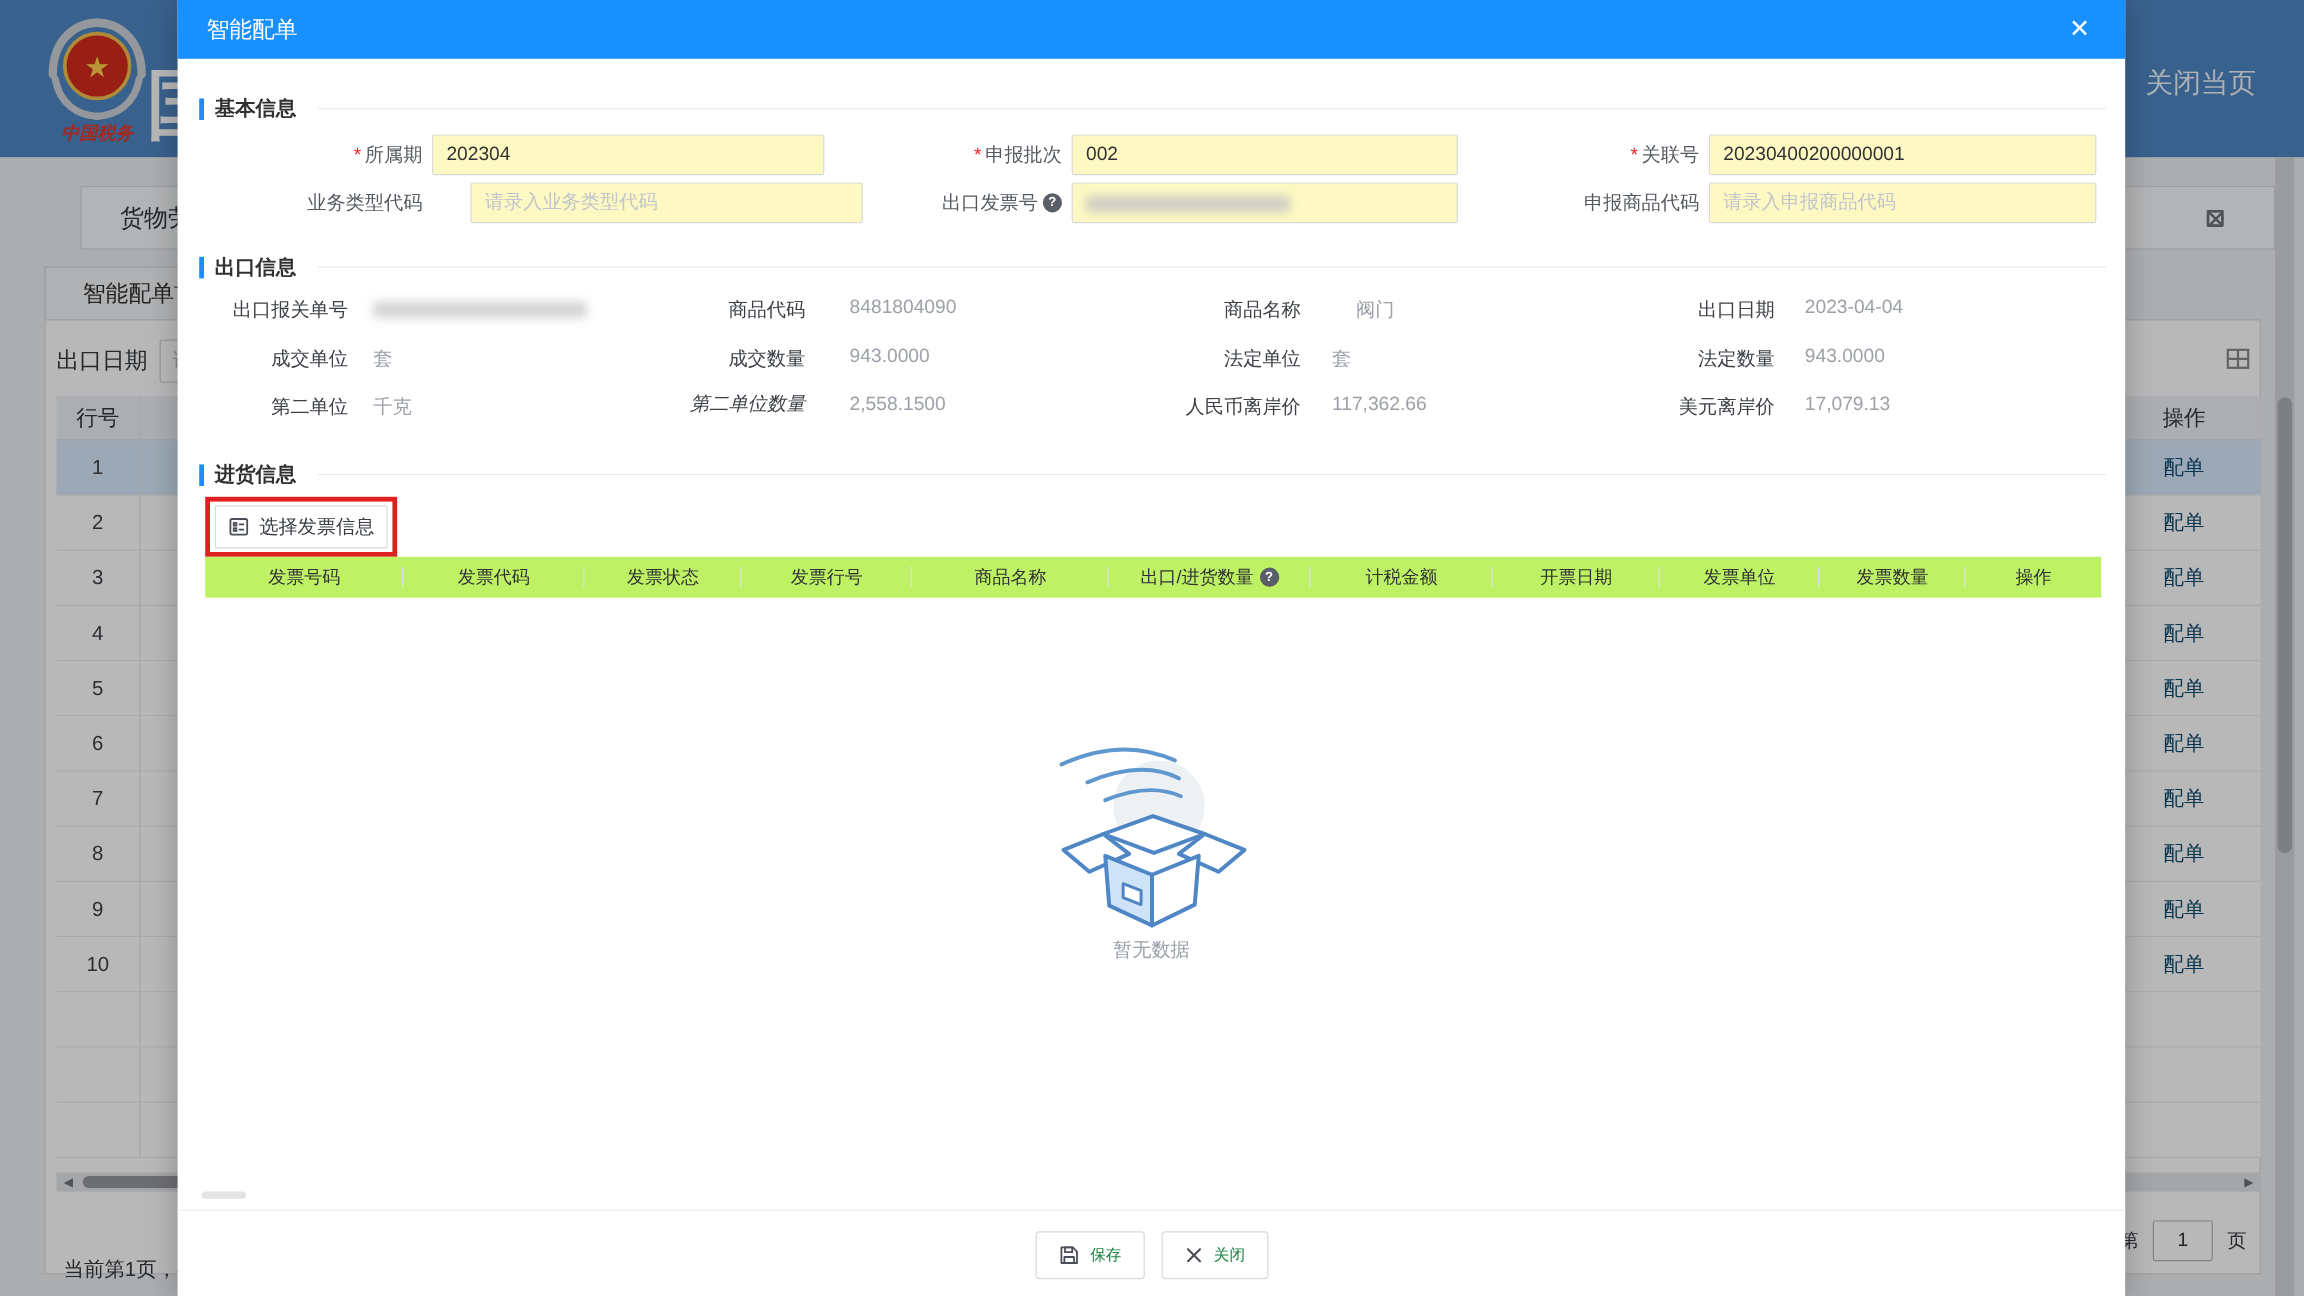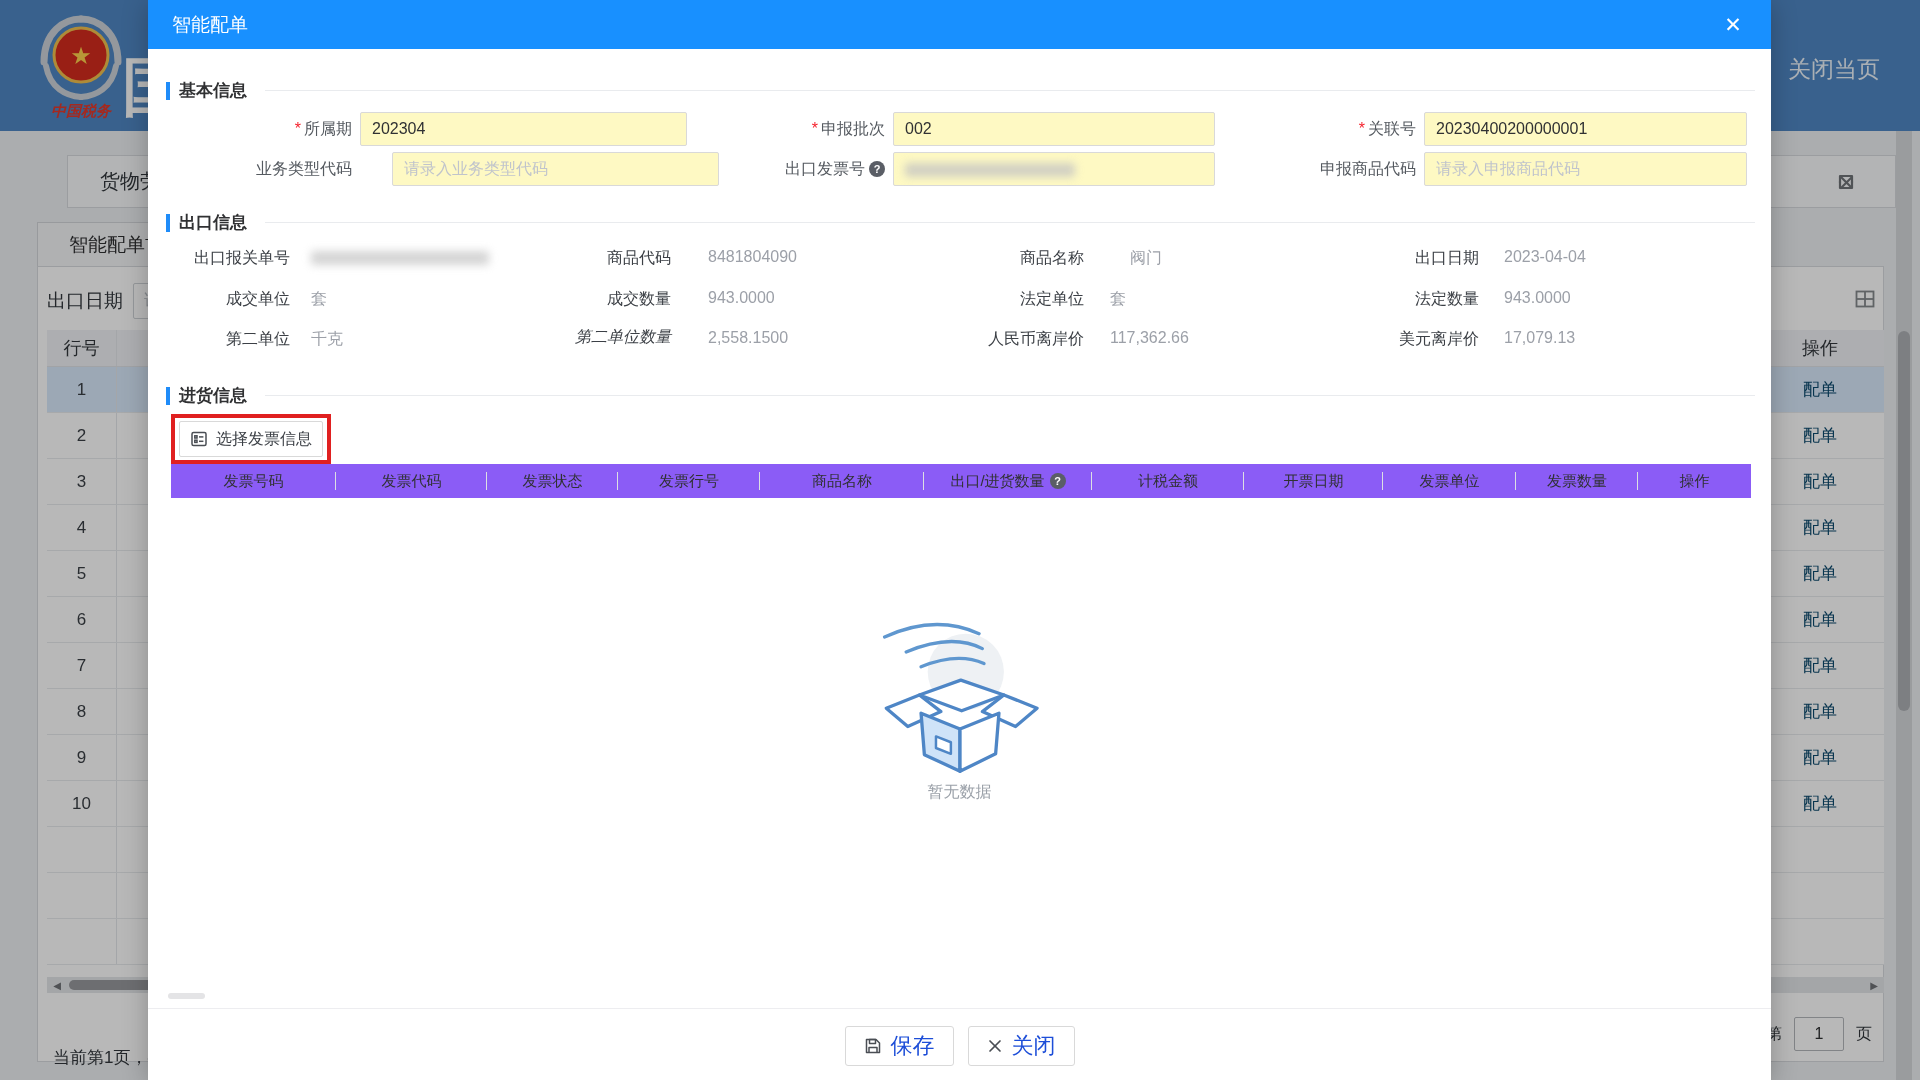--- a/index.html
+++ b/index.html
@@ -74,34 +74,34 @@
   .fwrap { position:relative; }
   .redact { position:absolute; left:11px; top:10px; width:170px; height:14px; background:#c3c3c3; border-radius:2px; filter:blur(4px); opacity:.75; }
 
   .exp-label { position:absolute; width:132px; text-align:right; font-size:16px; color:#3c4046; white-space:nowrap; }
   .exp-value { position:absolute; font-size:16px; color:#9ca0a8; white-space:nowrap; }
   .exp-redact { position:absolute; width:178px; height:14px; margin-top:3px; background:#c3c3c3; border-radius:2px; filter:blur(4px); opacity:.7; }
 
   .hl-red { position:absolute; left:23px; top:414px; width:160px; height:50px; border:4px solid #e02020; }
   .btn-select { position:absolute; left:31px; top:421px; width:144px; height:36px; background:#fff; border:1px solid #d9d9d9; border-radius:2px; display:flex; align-items:center; justify-content:center; gap:8px; font-size:16px; color:#3c4046; cursor:pointer; white-space:nowrap; }
 
-  .inv-head { position:absolute; left:23px; top:464px; width:1580px; height:34px; background:#8b5cf6; display:flex; align-items:center; }
+  .inv-head { position:absolute; left:23px; top:464px; width:1580px; height:34px; background:#bef264; display:flex; align-items:center; }
   .ih-cell { height:100%; display:flex; align-items:center; justify-content:center; font-size:15px; color:#303133; position:relative; gap:5px; white-space:nowrap; }
   .ih-cell:not(:last-child)::after { content:""; position:absolute; right:0; top:8px; height:18px; width:1px; background:#dcdfe3; }
 
   .help-q { display:inline-flex; width:16px; height:16px; border-radius:50%; background:#5a5e66; color:#fff; font-size:11px; align-items:center; justify-content:center; font-weight:bold; flex:0 0 auto; }
 
   .empty-wrap { position:absolute; left:0; right:0; top:612px; display:flex; flex-direction:column; align-items:center; }
   .empty-text { margin-top:4px; font-size:16px; color:#9aa0a8; }
 
   .m-divider { position:absolute; left:0; right:0; top:1008px; height:1px; background:#ededf0; }
   .m-minithumb { position:absolute; left:20px; top:993px; width:37px; height:6px; border-radius:3px; background:#e4e4e6; }
 
   .m-footer { position:absolute; left:0; right:0; top:1026px; display:flex; justify-content:center; gap:14px; }
-  .m-btn { height:40px; padding:0 18px; background:#fff; border:1px solid #d9d9d9; border-radius:3px; display:flex; align-items:center; gap:9px; font-size:22px; color:#1d4ed8; cursor:pointer; white-space:nowrap; }
+  .m-btn { height:40px; padding:0 18px; background:#fff; border:1px solid #d9d9d9; border-radius:3px; display:flex; align-items:center; gap:9px; font-size:13px; color:#15803d; cursor:pointer; white-space:nowrap; }
 </style>
 </head>
 <body>
 
 <div class="bg">
   <div class="bg-header">
     <svg class="emblem" viewBox="0 0 106 110">
       <path d="M16,52 C16,22 36,9 53,9" fill="none" stroke="#cdd3da" stroke-width="7" stroke-linecap="round"></path>
       <path d="M90,52 C90,22 70,9 53,9" fill="none" stroke="#cdd3da" stroke-width="7" stroke-linecap="round"></path>
       <path d="M18,56 C22,78 38,86 53,87" fill="none" stroke="#cdd3da" stroke-width="6" stroke-linecap="round"></path>

